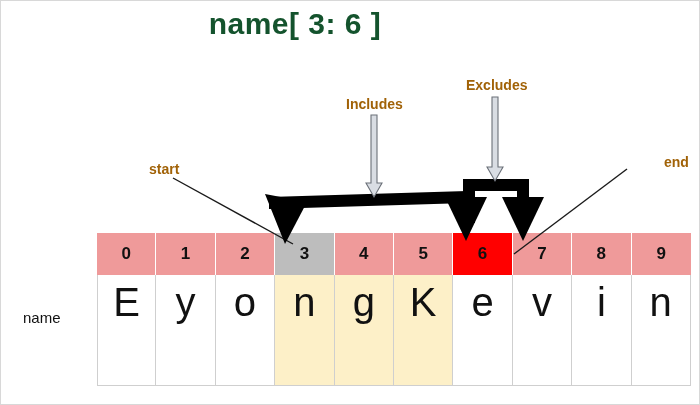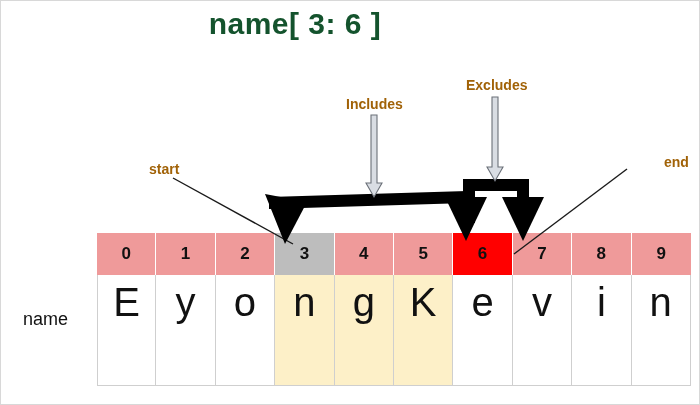--- a/index.html
+++ b/index.html
@@ -53,21 +53,21 @@
   }
   #head-indices {
     left: 8px;
     top: 248px;
     font-size: 17px;
     font-weight: bold;
   }
   #head-name {
     left: 22px;
     top: 308px;
-    font-size: 18px;
+    font-size: 15px;
     font-weight: normal;
   }
 
   
   #overlay {
     position: absolute;
     left: 0;
     top: 0;
     width: 700px;
     height: 405px;

